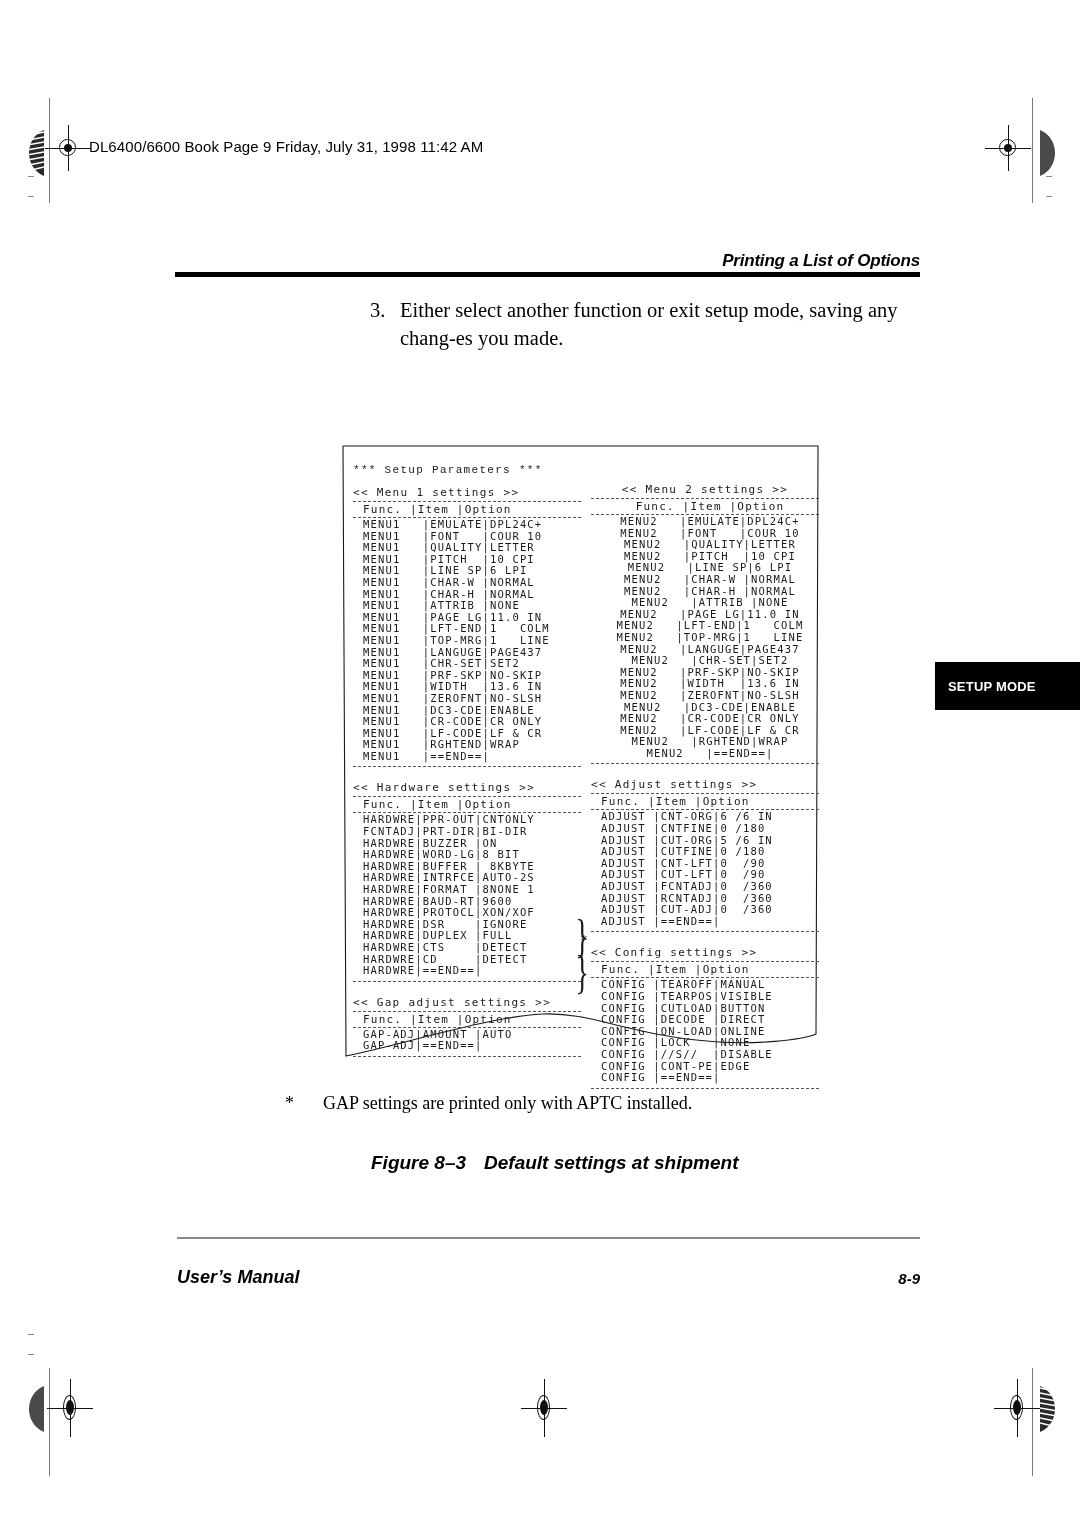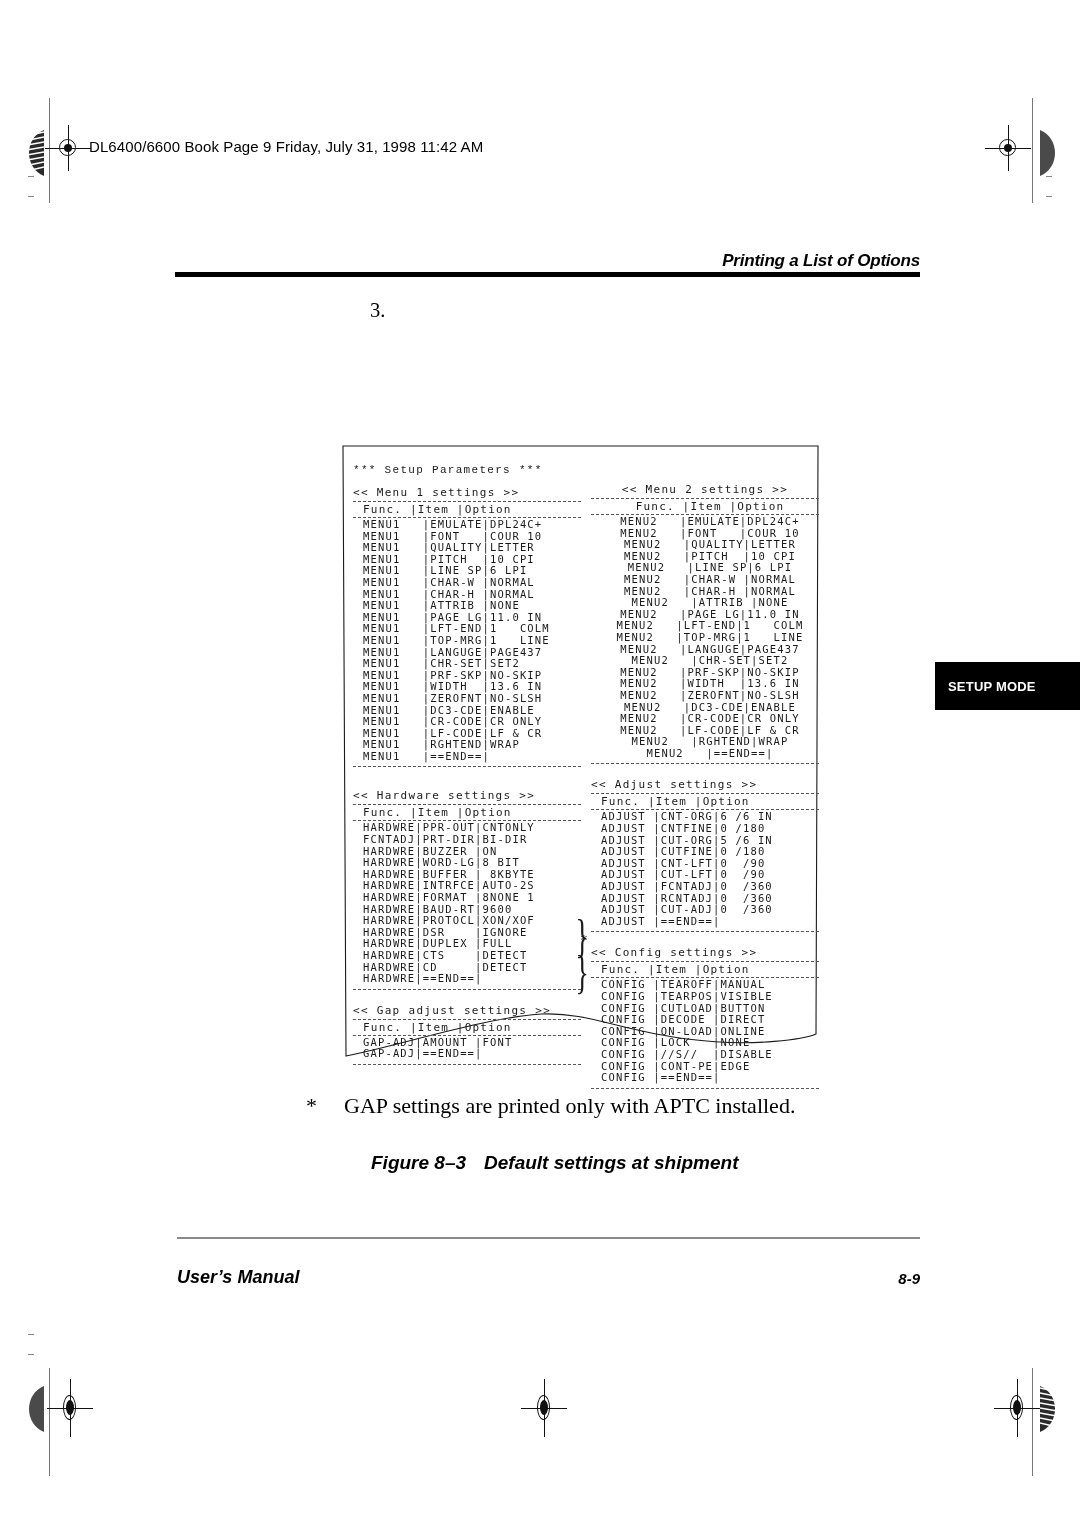--- a/index.html
+++ b/index.html
@@ -231,23 +231,23 @@
     letter-spacing: 0.2px;
     display: flex;
     align-items: center;
     padding-left: 13px;
     box-sizing: border-box;
   }
 
   
   .footnote {
     position: absolute;
-    left: 306px;
+    left: 285px;
     top: 1093px;
-    font-size: 22px;
+    font-size: 18px;
     white-space: nowrap;
   }
   .footnote .fn-star {
     display: inline-block;
     width: 38px;
   }
   .figcaption {
     position: absolute;
     left: 371px;
     top: 1152px;
@@ -366,20 +366,21 @@
 <div class="tick" style="left:28px; top:1334px;"></div>
 <div class="tick" style="left:28px; top:1354px;"></div>
 
 <div class="filestamp">DL6400/6600 Book  Page 9  Friday, July 31, 1998  11:42 AM</div>
 <div class="running-head">Printing a List of Options</div>
 <div class="head-rule"></div>
 
 <div class="body-block">
   <div class="step">
     <span class="num">3.</span>
+    <span>Either select another function or exit setup mode, saving any chang-es you made.</span>
   </div>
 </div>
 
 <div class="printout">
   <svg viewBox="0 0 487 640">
     <path d="M6 4 L481 4 L479 592 C470 596, 420 606, 350 597
              C285 589, 250 570, 205 572
              C150 575, 60 604, 9 614 Z" fill="#ffffff" stroke="#1a1a1a" stroke-width="1.1"></path>
   </svg>
 
@@ -412,21 +413,21 @@
           <div class="row">MENU1   |ZEROFNT|NO-SLSH</div>
           <div class="row">MENU1   |DC3-CDE|ENABLE</div>
           <div class="row">MENU1   |CR-CODE|CR ONLY</div>
           <div class="row">MENU1   |LF-CODE|LF &amp; CR</div>
           <div class="row">MENU1   |RGHTEND|WRAP</div>
           <div class="row">MENU1   |==END==|</div>
         </div>
         <div class="dashrule" style="margin-top:4px;"></div>
       </div>
 
-      <div class="sect" style="margin-top:22px;">
+      <div class="sect" style="margin-top:14px;">
         <div class="sect-title">&lt;&lt; Hardware settings &gt;&gt;</div>
         <div class="dashrule"></div>
         <div class="hdrow">Func.   |Item    |Option</div>
         <div class="dashrule"></div>
         <div class="rows">
           <div class="row">HARDWRE|PPR-OUT|CNTONLY</div>
           <div class="row">FCNTADJ|PRT-DIR|BI-DIR</div>
           <div class="row">HARDWRE|BUZZER |ON</div>
           <div class="row">HARDWRE|WORD-LG|8 BIT</div>
           <div class="row">HARDWRE|BUFFER | 8KBYTE</div>
@@ -442,21 +443,21 @@
         </div>
         <div class="dashrule" style="margin-top:4px;"></div>
       </div>
 
       <div class="sect" style="margin-top:14px;">
         <div class="sect-title">&lt;&lt; Gap adjust settings &gt;&gt;</div>
         <div class="dashrule"></div>
         <div class="hdrow">Func.   |Item    |Option</div>
         <div class="dashrule"></div>
         <div class="rows">
-          <div class="row">GAP-ADJ|AMOUNT |FONT</div>
+          <div class="row">GAP-ADJ|AMOUNT |AUTO</div>
           <div class="row">GAP-ADJ|==END==|</div>
         </div>
         <div class="dashrule" style="margin-top:4px;"></div>
       </div>
     </div>
 
     <div class="col col-right">
       <div class="sect" style="margin-top:41px;text-align:center;">
         <div class="sect-title">&lt;&lt; Menu 2 settings &gt;&gt;</div>
         <div class="dashrule"></div>

